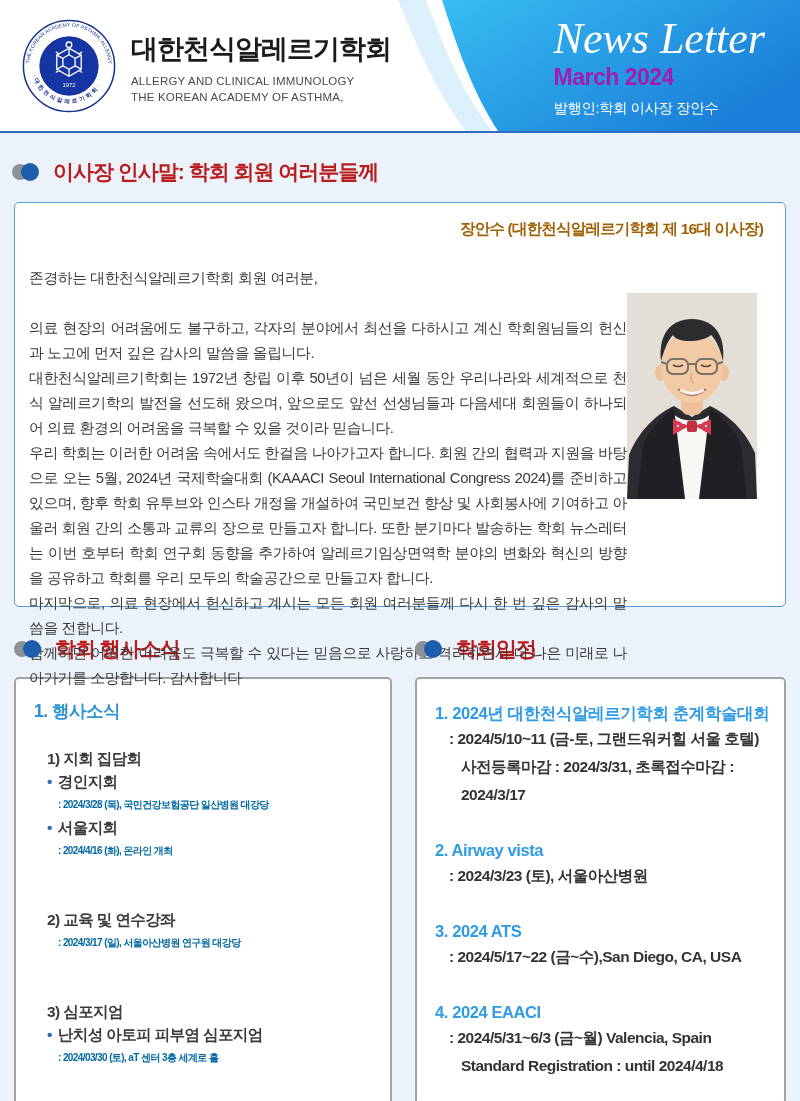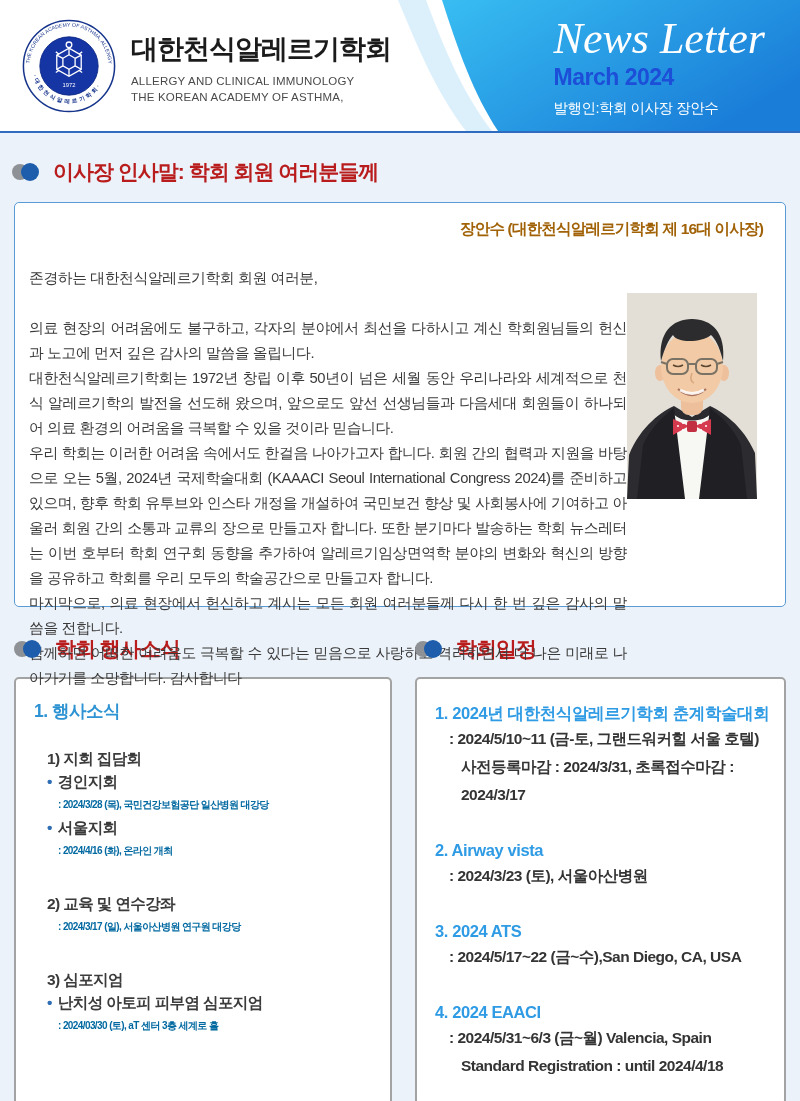--- a/index.html
+++ b/index.html
@@ -9,21 +9,21 @@
   
   .header { height:133px; background:#ffffff; position:relative; border-bottom:2px solid #2f6cc0; }
   .header-wave { position:absolute; top:0; right:0; width:430px; height:131px; }
   .brand { position:absolute; top:19px; left:22px; display:flex; align-items:center; gap:15px; }
   .seal { width:94px; height:94px; }
   .brand-names { padding-top:4px; }
   .org-ko { font-size:27px; font-weight:bold; color:#1b1b1b; letter-spacing:-1px; }
   .org-en { font-size:11.5px; color:#4a4a4a; letter-spacing:.2px; line-height:1.4; margin-top:6px; }
   .masthead { position:absolute; top:16px; right:35px; text-align:left; color:#fff; }
   .nl-title { font-family:"Liberation Serif","DejaVu Serif",serif; font-style:italic; font-size:44px; line-height:1.05; }
-  .nl-issue { font-size:23px; font-weight:bold; color:#1d4ed8; margin-top:2px; letter-spacing:-0.5px; }
+  .nl-issue { font-size:23px; font-weight:bold; color:#a21caf; margin-top:2px; letter-spacing:-0.5px; }
   .nl-pub { font-size:14.5px; margin-top:8px; letter-spacing:-0.5px; }
 
   
   .section-title { display:flex; align-items:center; gap:13px; font-size:21px; font-weight:bold;
                    color:#b91c1c; letter-spacing:-1px; }
   .bullet { position:relative; width:28px; height:18px; flex:0 0 28px; }
   .bullet .g { position:absolute; left:0; top:1px; width:16px; height:16px; border-radius:50%; background:#8e9296; }
   .bullet .b { position:absolute; left:9px; top:0; width:18px; height:18px; border-radius:50%; background:#1d5dab; }
 
   
@@ -39,21 +39,21 @@
   
   .cols { display:flex; gap:23px; margin:28px 14px 0 14px; }
   .col-left { width:378px; flex:0 0 378px; }
   .col-right { flex:1; }
   .panel { margin-top:14px; background:#fff; border:2px solid #a3a3a3; border-radius:5px; height:428px; }
 
   
   .panel-events { padding:20px 14px 0 18px; }
   .ev-head { font-size:17.5px; font-weight:bold; color:#2d93d2; letter-spacing:-0.5px; }
   .ev-group { margin-top:24px; }
-  .ev-group.tight { margin-top:30px; }
+  .ev-group.tight { margin-top:46px; }
   .ev-title { font-size:15.5px; font-weight:bold; color:#3b3b3b; letter-spacing:-0.6px; line-height:23px; padding-left:13px; }
   .ev-item { font-size:15.5px; font-weight:bold; color:#3b3b3b; letter-spacing:-0.6px; line-height:23px; padding-left:13px; }
   .ev-item .dot { color:#2f6eb5; margin-right:6px; }
   .ev-detail { font-size:10px; font-weight:bold; color:#0369a1; letter-spacing:-0.6px; line-height:23px; padding-left:24px; }
 
   
   .panel-sched { padding:22px 12px 0 18px; }
   .sc-item { margin-bottom:29px; }
   .sc-title { font-size:16.5px; font-weight:bold; color:#2e9be4; letter-spacing:-0.4px; line-height:24px; }
   .sc-line { font-size:15.5px; font-weight:bold; color:#343434; letter-spacing:-0.5px; line-height:28px; padding-left:14px; }

